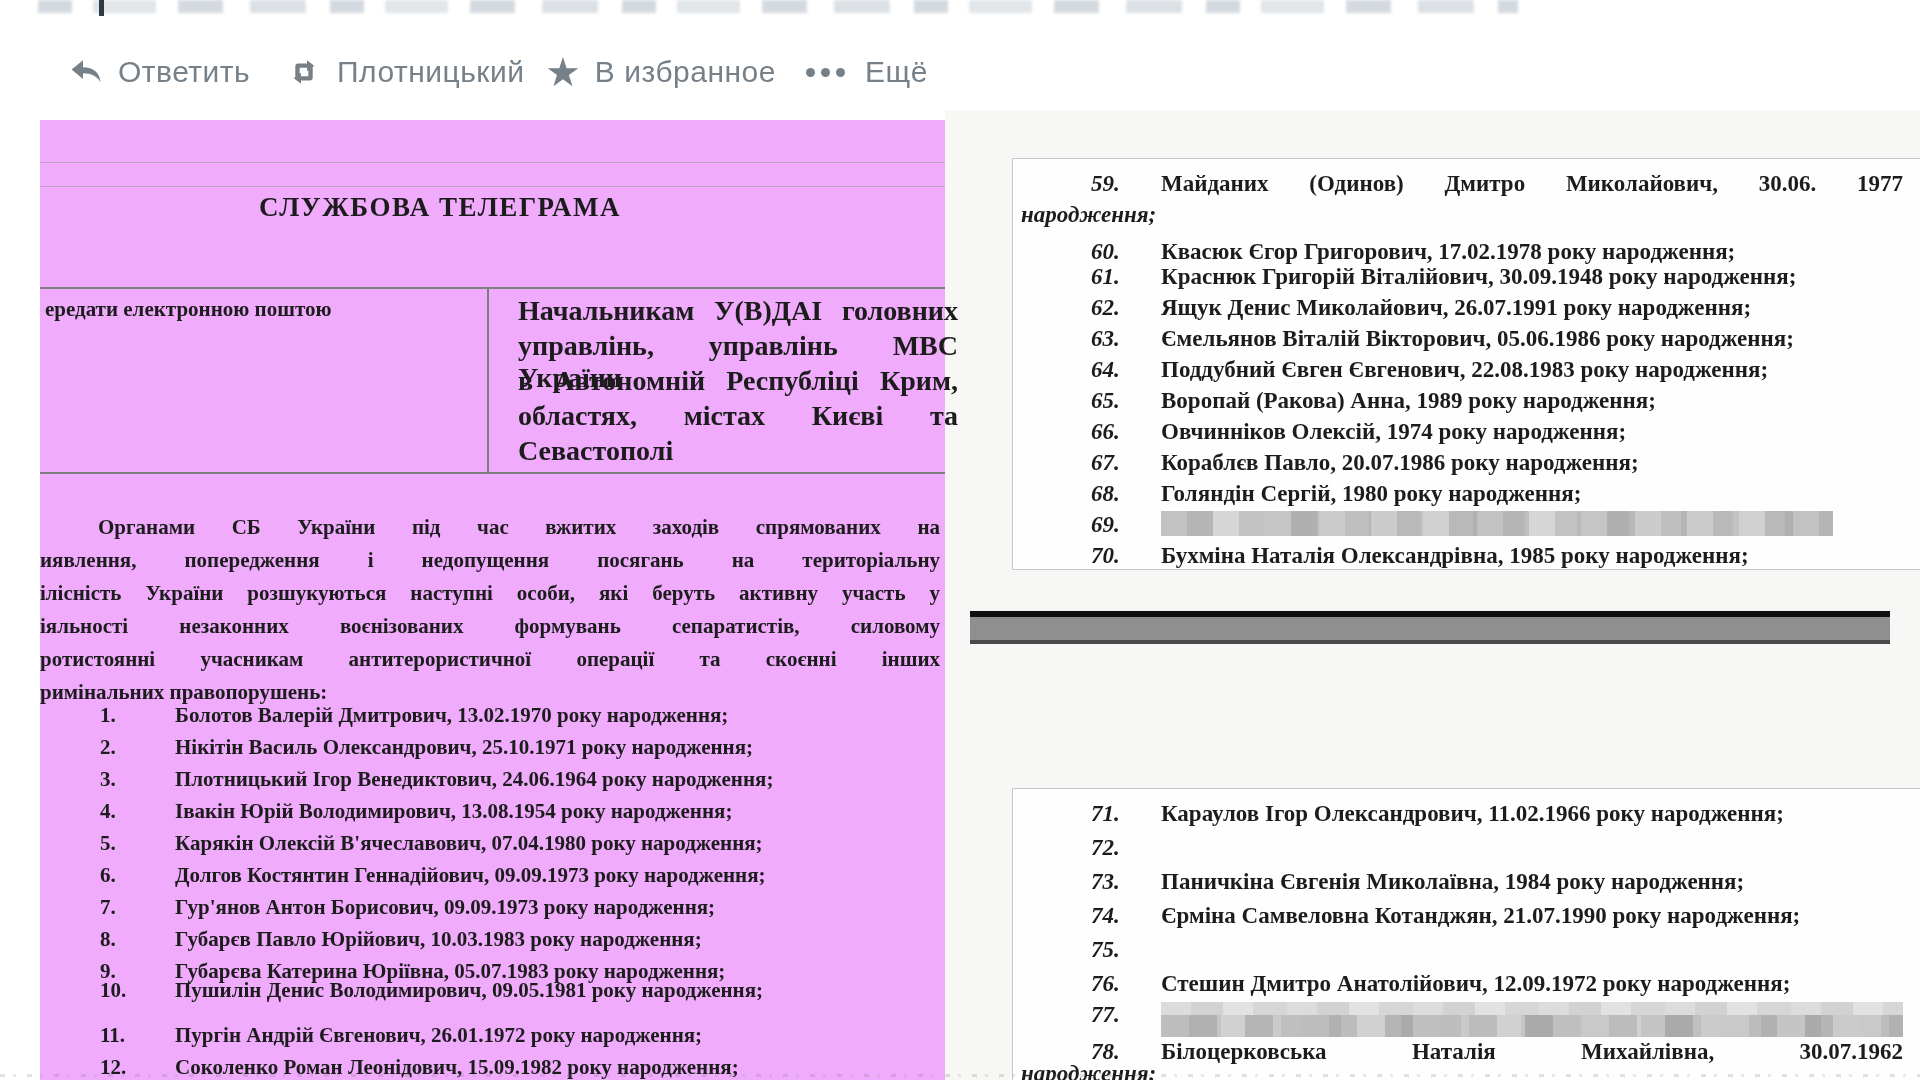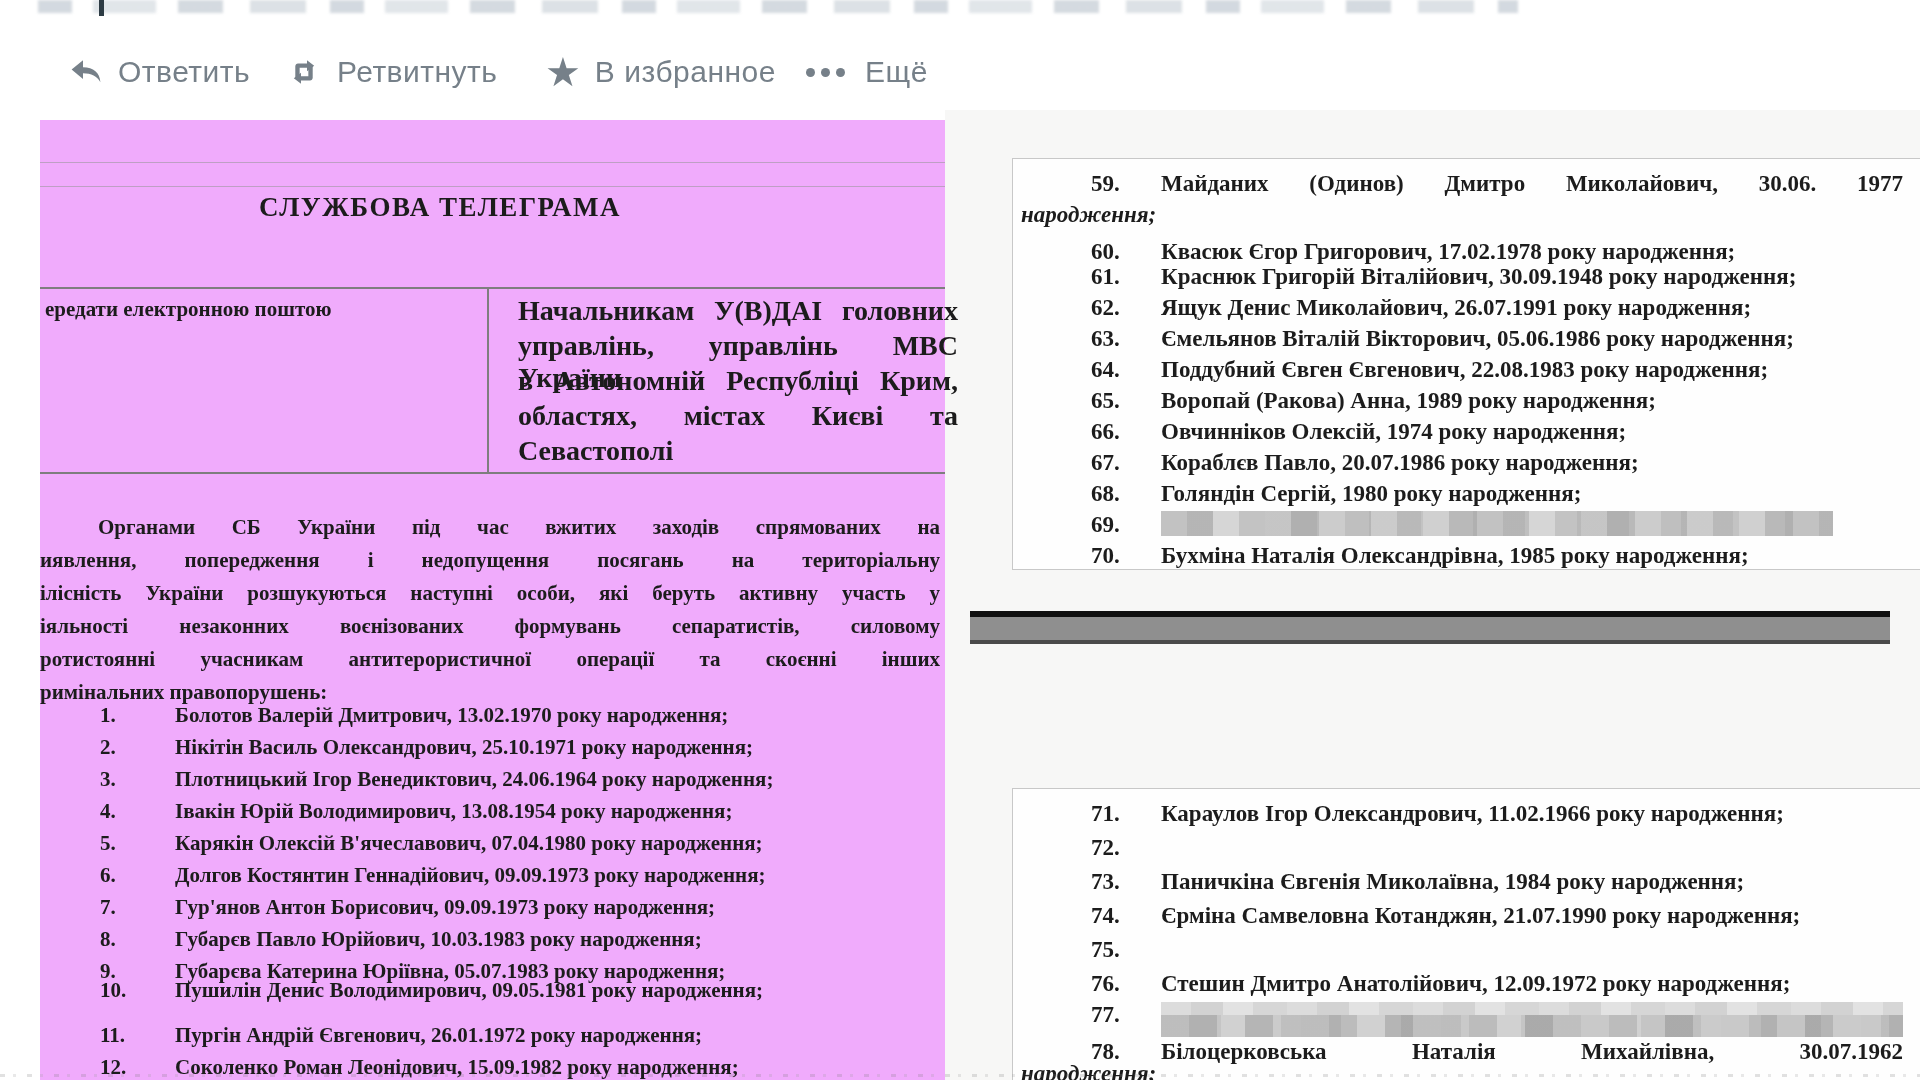--- a/index.html
+++ b/index.html
@@ -57,21 +57,21 @@
   
   #page-edge{position:absolute;left:944px;top:455px;width:1px;height:625px;background:#aeaeae;}
   #page2-bg{position:absolute;left:945px;top:110px;width:975px;height:970px;background:#f7f7f6;}
 
   
   #boxA{position:absolute;left:1012px;top:158px;width:908px;height:410px;background:#fefefe;
         border:1px solid #c8c8c8;border-right:none;}
   #boxB{position:absolute;left:1012px;top:788px;width:908px;height:292px;background:#fefefe;
         border-left:1px solid #c8c8c8;border-top:1px solid #c8c8c8;}
   .b-row{position:absolute;left:78px;width:812px;display:flex;font-size:23px;}
-  .b-num{flex:0 0 70px;}
+  .b-num{flex:0 0 70px;font-style:italic;}
   .b-jtext{flex:1;text-align:justify;text-align-last:justify;}
   .b-cont{position:absolute;left:8px;font-size:23px;font-style:italic;}
 
   
   .px-bar{
     background:
       repeating-linear-gradient(90deg, rgba(0,0,0,.05) 0 52px, transparent 52px 104px),
       repeating-linear-gradient(90deg,#cccccc 0 26px,#bfbfbf 26px 52px,#d6d6d6 52px 78px,#c3c3c3 78px 104px,#d0d0d0 104px 130px,#b9b9b9 130px 158px);
   }
   .px-bar-light{
@@ -103,21 +103,21 @@
     <svg class="tb-icon" width="36" height="36" viewBox="0 0 24 24" fill="#768089">
       <path d="M10 4.2 L2.4 10.4 L10 16.6 L10 12.9 C15.6 12.9 19.4 14.8 21.6 18.9 C21.1 12.4 17.1 9.1 10 8.9 Z"></path>
     </svg>
     <span class="tb-label">Ответить</span>
   </div>
   <div class="tb-group" style="left:257px">
     <svg class="tb-icon" width="38" height="36" viewBox="0 0 24 24" fill="#768089">
       <path d="M6.2 16 V8.2 c0-1 .8-1.8 1.8-1.8 h6 V4.1 L18.8 7.8 l-4.8 3.7 V9.1 h-4.9 v6.9 z"></path>
       <path d="M17.8 8 v7.8 c0 1-.8 1.8-1.8 1.8 h-6 v2.3 L5.2 16.2 l4.8-3.7 v2.4 h4.9 V8 z"></path>
     </svg>
-    <span class="tb-label">Ретвитнуть</span>
+    <span class="tb-label">Плотницький</span>
   </div>
   <div class="tb-group" style="left:517px">
     <span class="star-glyph tb-icon">★</span>
     <span class="tb-label">В избранное</span>
   </div>
   <div class="tb-group" style="left:778px">
     <span class="dots tb-icon">
         <i></i>
         <i></i>
         <i></i>

